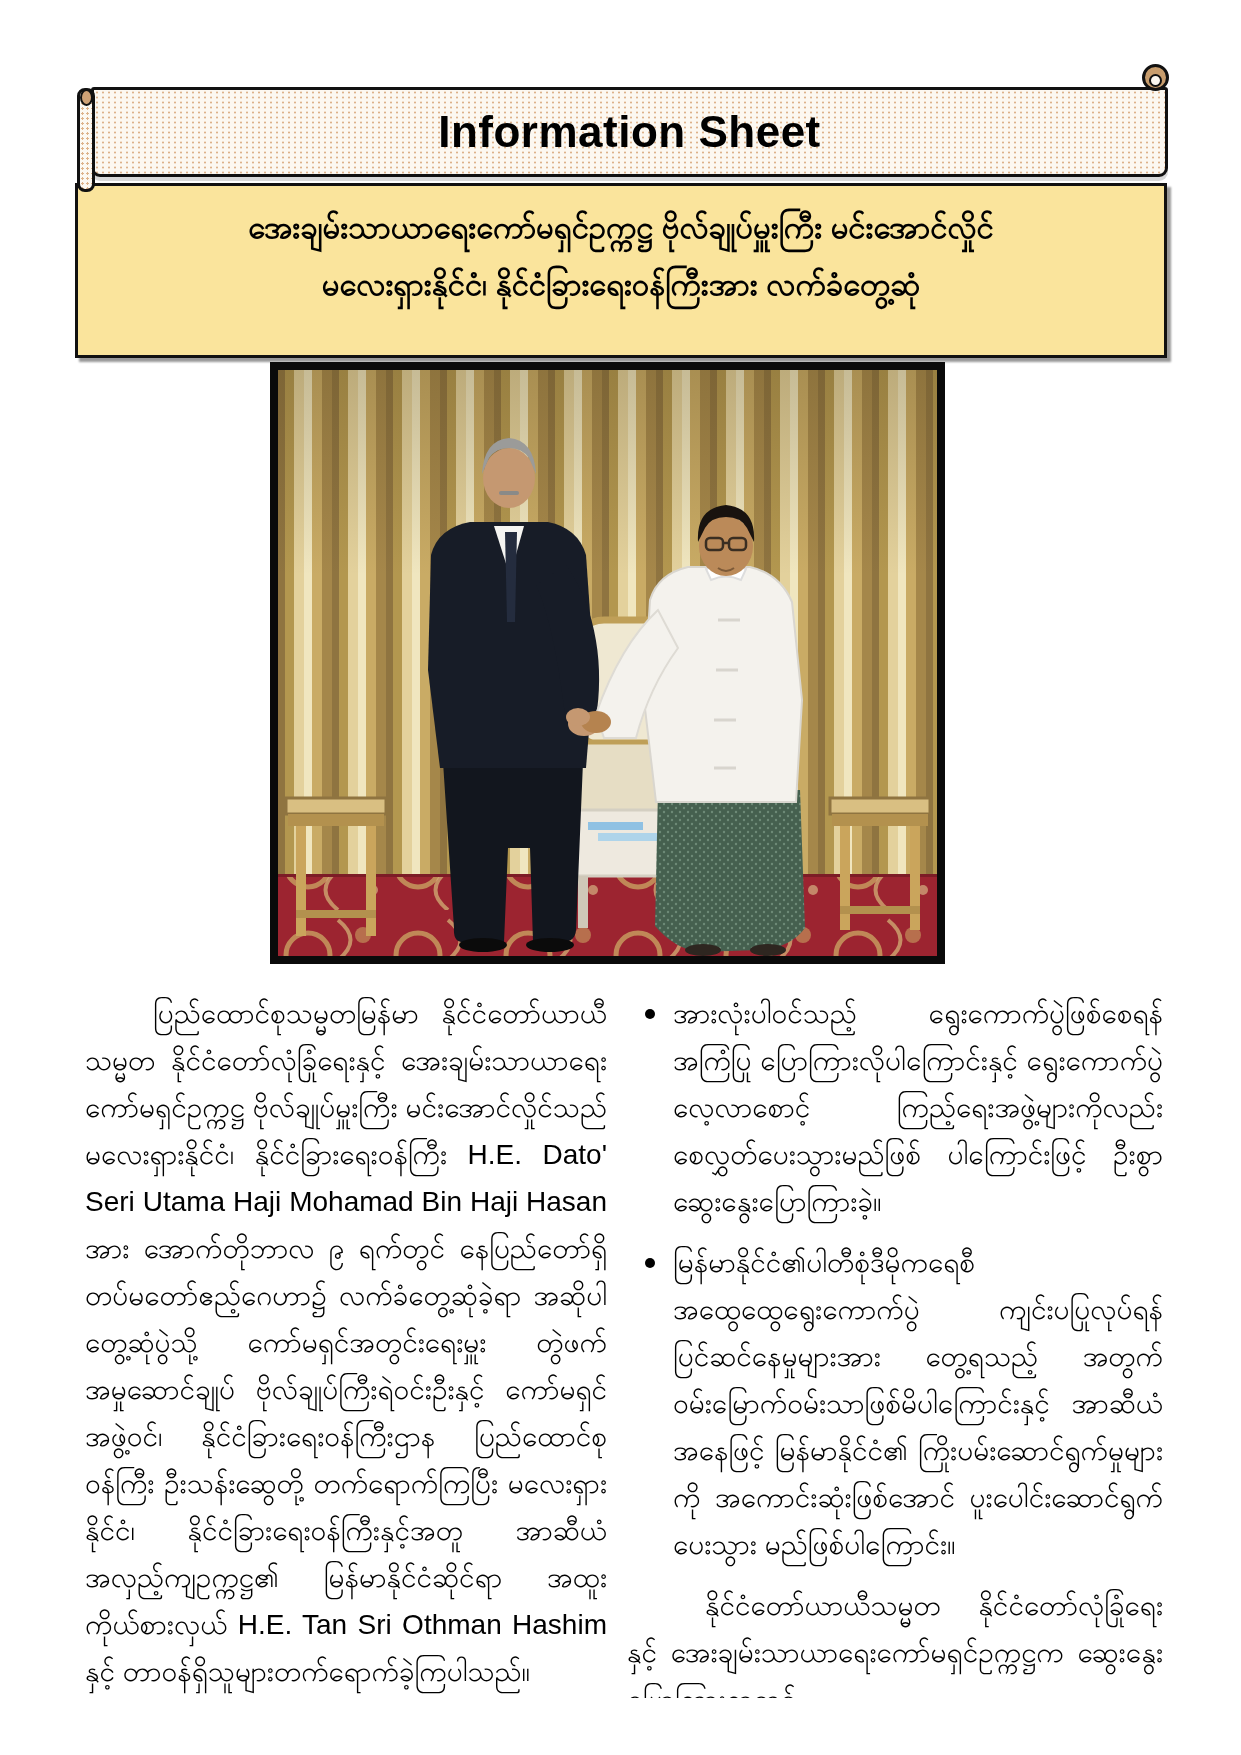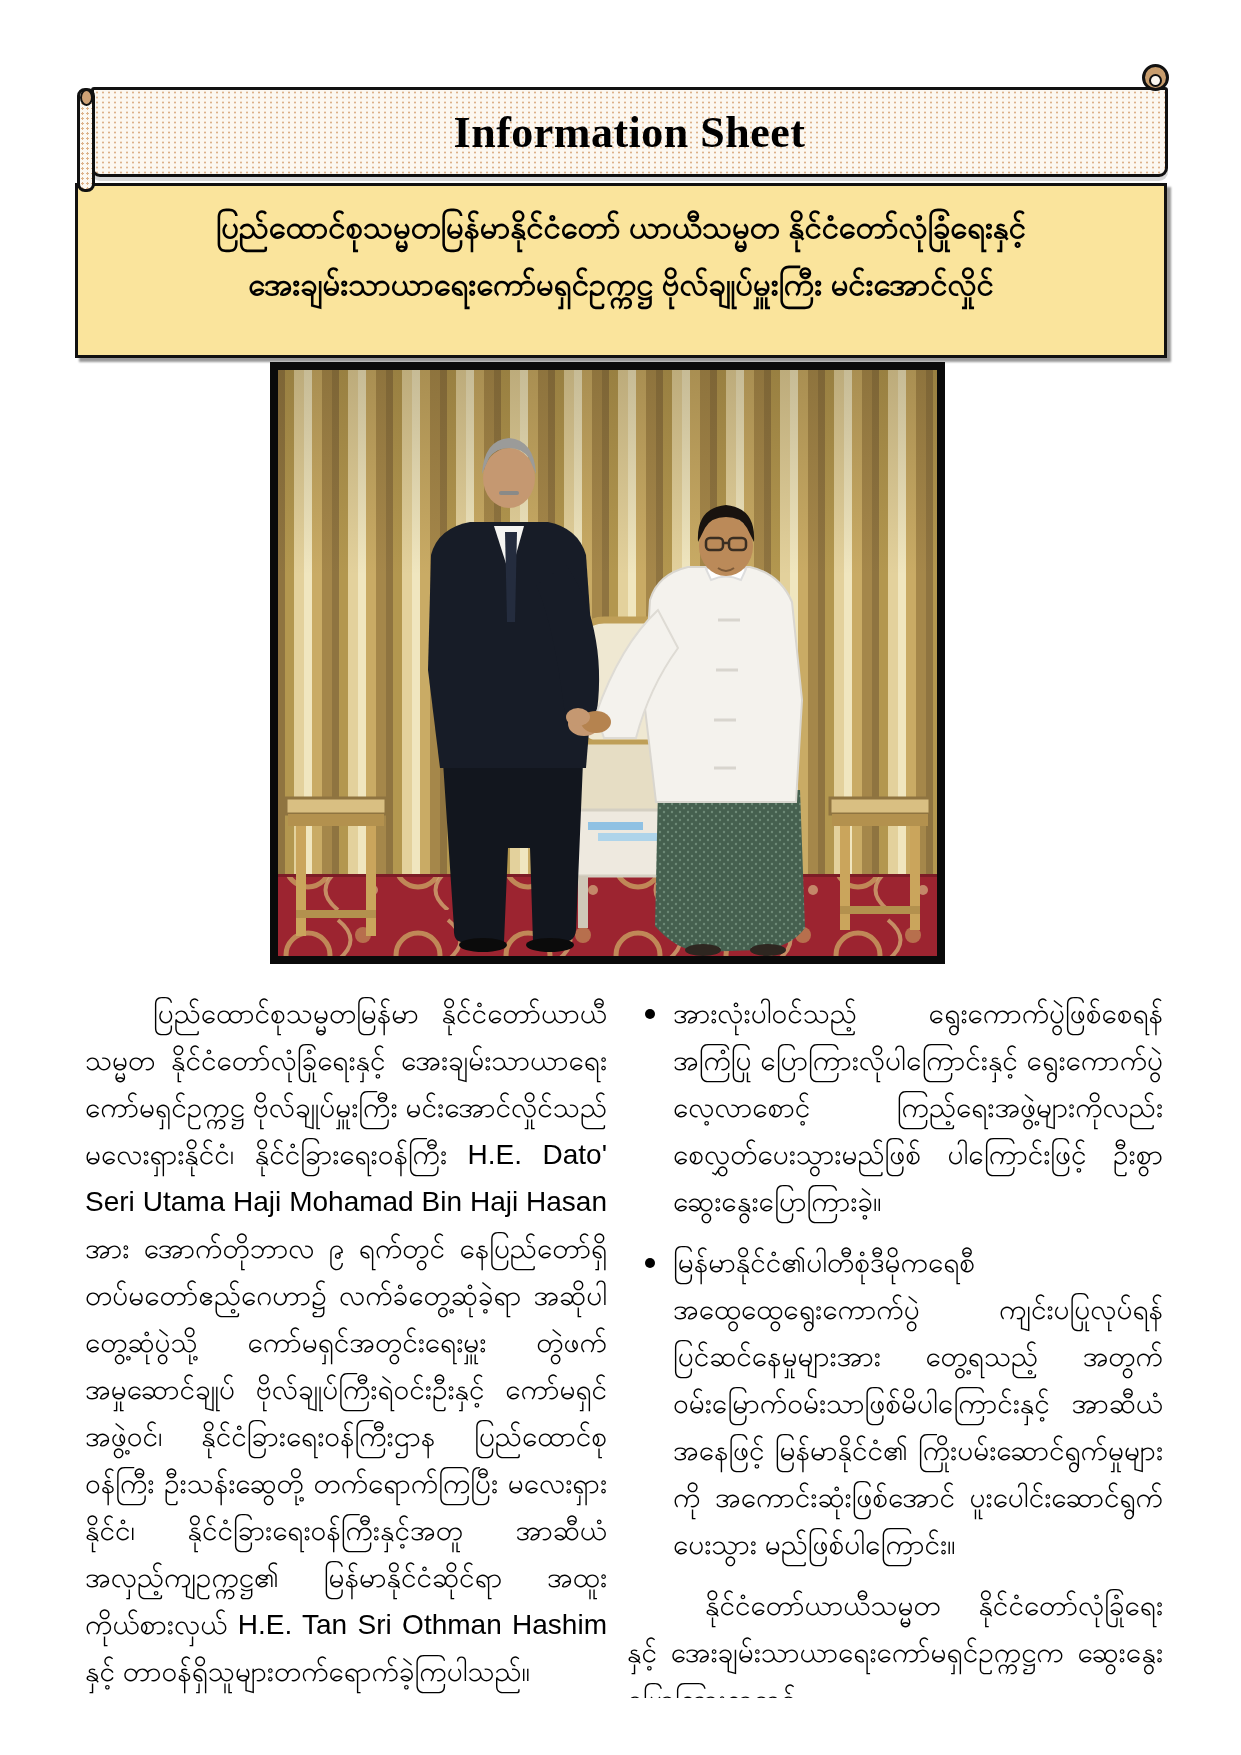--- a/index.html
+++ b/index.html
@@ -21,21 +21,21 @@
     background-image: radial-gradient(#ddb28a 1.1px, transparent 1.4px);
     background-size: 6px 5px;
     border: 3px solid #111;
     border-radius: 3px 3px 9px 9px;
     box-shadow: 0 4px 0 rgba(0,0,0,0.15);
     display: flex; align-items: center; justify-content: center;
     z-index: 1;
   }
   .banner-title {
     font-size: 44px; font-weight: bold; letter-spacing: 0.5px;
-    font-family: Liberation Serif, serif;
+    font-family: Liberation Sans, sans-serif;
   }
   .scroll-roll-left {
     position: absolute; left: 77px; top: 88px;
     width: 18px; height: 104px;
     background-color: #fcf8f1;
     background-image: radial-gradient(#ddb28a 1px, transparent 1.3px);
     background-size: 5px 5px;
     border: 3px solid #111;
     border-radius: 8px;
     z-index: 2;
@@ -112,22 +112,22 @@
 </head>
 <body>
 
 <div class="scroll-band">
   <span class="banner-title">Information Sheet</span>
 </div>
 <div class="scroll-roll-left"></div>
 <div class="scroll-curl-right"></div>
 
 <div class="headline-box">
-  <div class="headline-line">ပြည်ထောင်စုသမ္မတမြန်မာနိုင်ငံတော် ယာယီသမ္မတ နိုင်ငံတော်လုံခြုံရေးနှင့်</div>
   <div class="headline-line">အေးချမ်းသာယာရေးကော်မရှင်ဥက္ကဋ္ဌ ဗိုလ်ချုပ်မှူးကြီး မင်းအောင်လှိုင်</div>
+  <div class="headline-line">မလေးရှားနိုင်ငံ၊ နိုင်ငံခြားရေးဝန်ကြီးအား လက်ခံတွေ့ဆုံ</div>
 </div>
 
 <figure class="photo-frame" style="margin:0;">
   <svg viewBox="0 0 659 586" xmlns="http://www.w3.org/2000/svg">
     <defs>
       <pattern id="curt" width="54" height="586" patternUnits="userSpaceOnUse">
         <rect width="54" height="586" fill="#c9af6e"></rect>
         <rect x="0" width="7" height="586" fill="#8f7440"></rect>
         <rect x="7" width="9" height="586" fill="#b3974f"></rect>
         <rect x="16" width="10" height="586" fill="#e3d19c"></rect>

